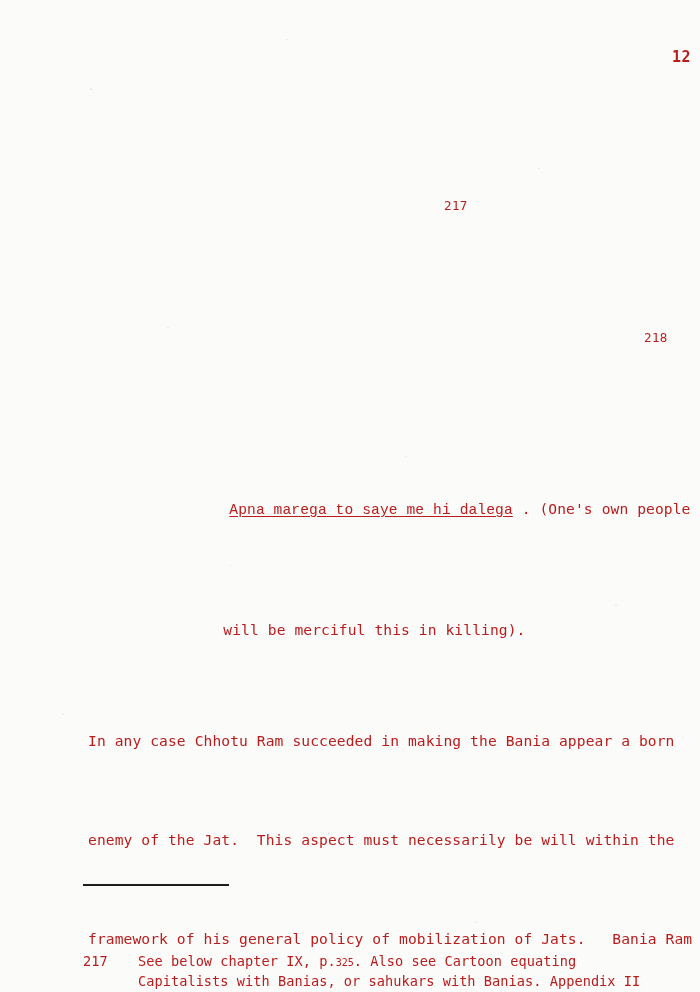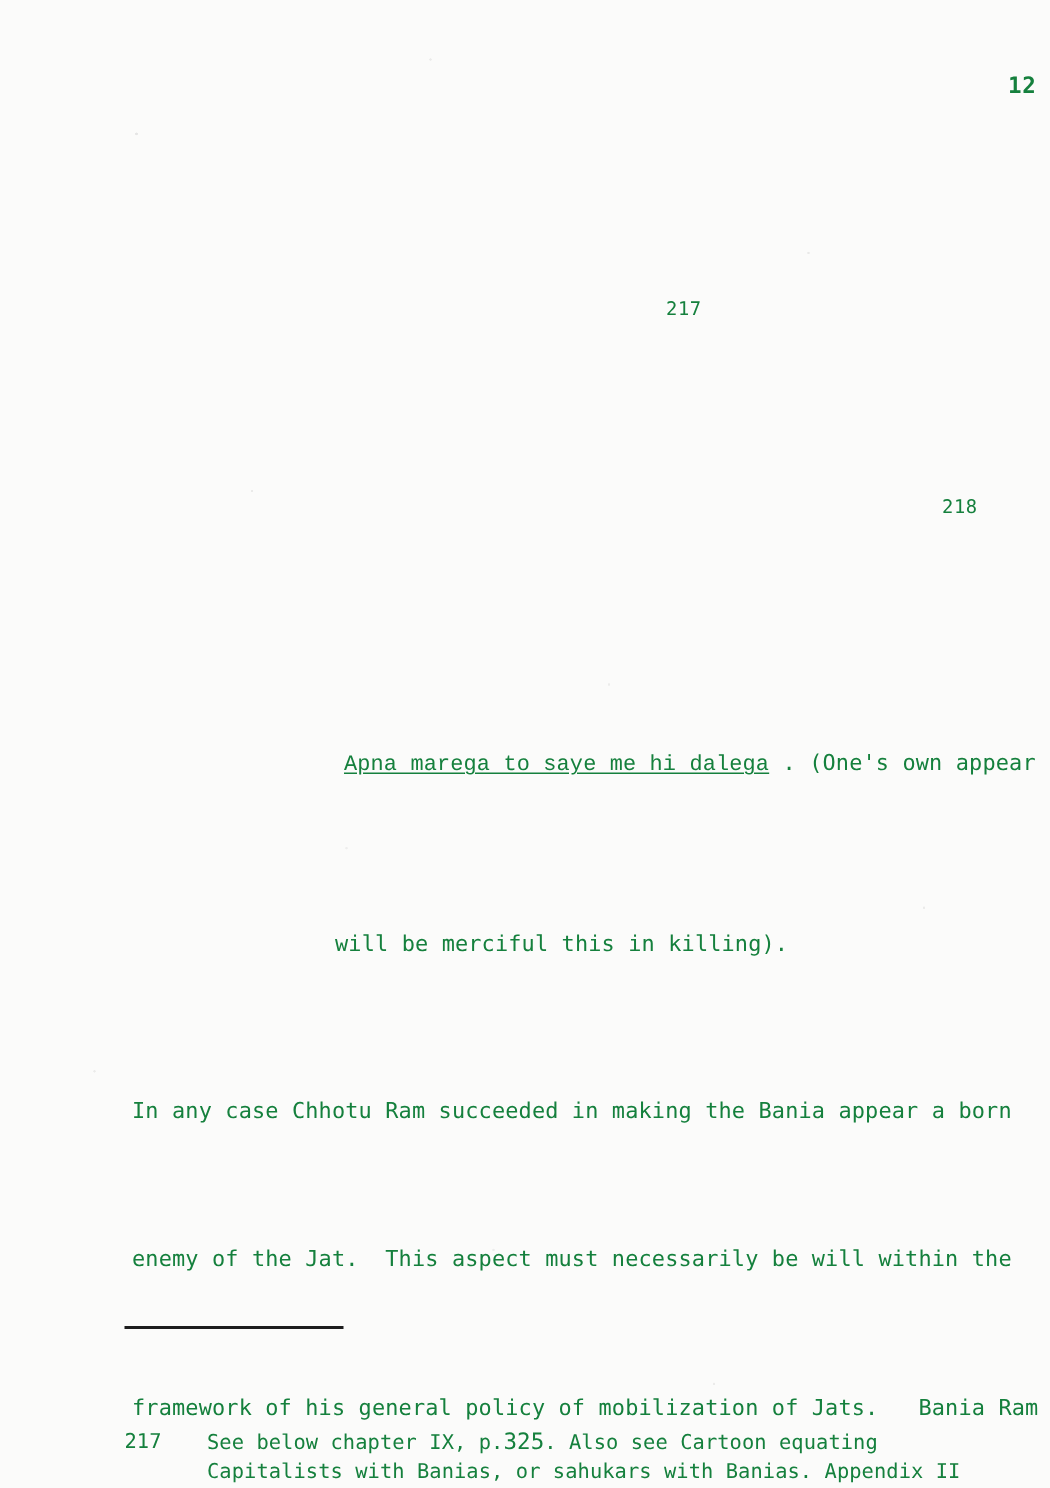--- a/index.html
+++ b/index.html
@@ -8,21 +8,21 @@
     padding: 0;
     background: #ffffff;
   }
   #page {
     position: relative;
     width: 700px;
     height: 992px;
     overflow: hidden;
     background: #fbfbfa;
     font-family: "DejaVu Sans Mono", "Liberation Mono", monospace;
-    color: #15803d;
+    color: #b91c1c;
     -webkit-font-smoothing: none;
   }
   
   #page::before {
     content: "";
     position: absolute;
     inset: 0;
     pointer-events: none;
     z-index: 5;
     opacity: .30;
@@ -95,41 +95,41 @@
     white-space: pre;
     letter-spacing: .05px;
   }
   .fn-row { display: flex; align-items: flex-start; }
   .fn-num {
     width: 55px;
     flex: 0 0 55px;
     white-space: pre;
   }
   .fn-text { white-space: pre; }
-  .fn-sm { font-size: 15px; }
+  .fn-sm { font-size: 10px; }
 </style>
 </head>
 <body>
 
 <div id="page">
 
   <div class="page-number">12</div>
 
   <div class="body-block">
 
     <div class="line">
       <span class="fn-ref" style="left:356px; top:-12px;">217</span>
     </div>
 
     <div class="line">
-      <span class="fn-ref" style="left:540px; top:-12px;">218</span>
+      <span class="fn-ref" style="left:556px; top:-12px;">218</span>
     </div>
 
     <div class="line quote-line-a" style="padding-left:88px;">
-      <span class="u">Apna marega to saye me hi dalega</span><span> . (One's own appear</span>
+      <span class="u">Apna marega to saye me hi dalega</span><span> . (One's own people</span>
     </div>
 
     <div class="line quote-line-b" style="padding-left:82px;">
       <span>will be merciful this in killing).</span>
     </div>
 
     <div class="line"><span>In any case Chhotu Ram succeeded in making the Bania appear a born</span></div>
     <div class="line"><span>enemy of the Jat.  This aspect must necessarily be will within the</span></div>
     <div class="line"><span>framework of his general policy of mobilization of Jats.   Bania Ram</span></div>
     

